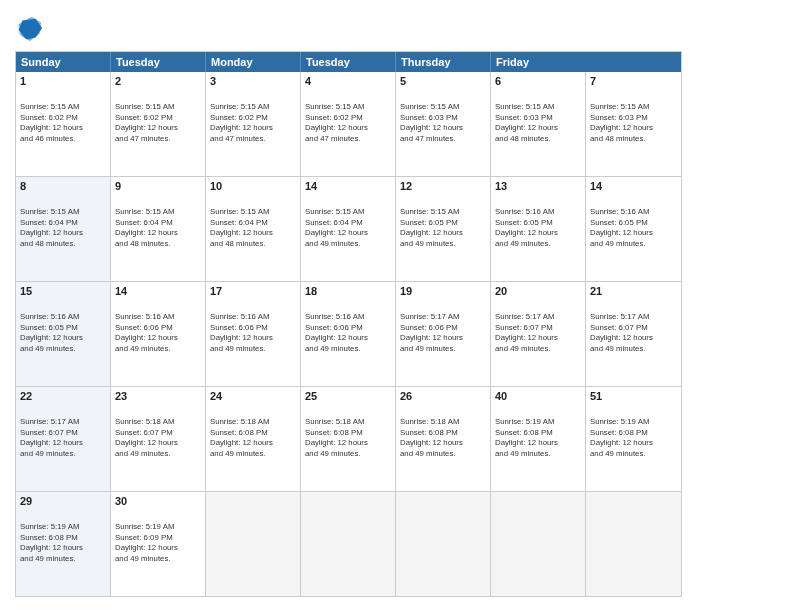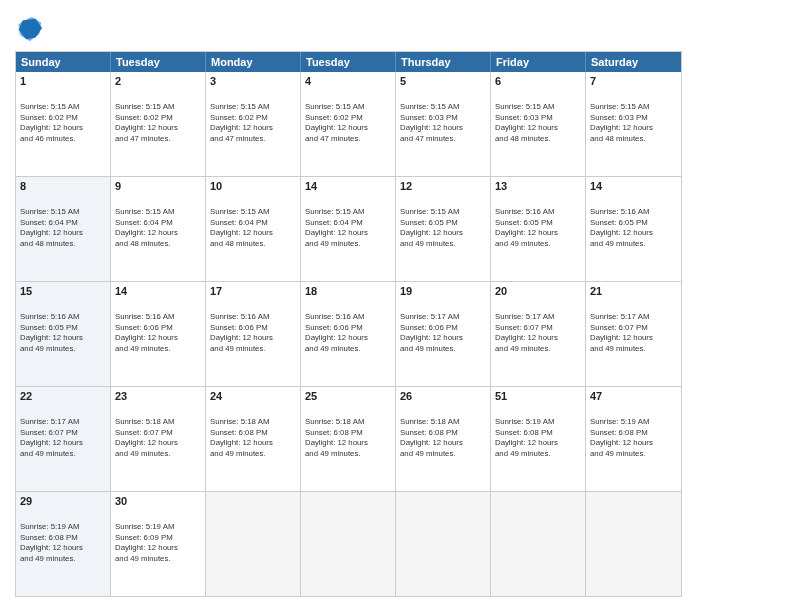--- a/index.html
+++ b/index.html
@@ -135,21 +135,20 @@
   </div>
 
   <div class="calendar">
     <div class="cal-header">
     <div class="cal-header-cell">Sunday</div>
         <div class="cal-header-cell">Tuesday</div>
         <div class="cal-header-cell">Monday</div>
         <div class="cal-header-cell">Tuesday</div>
         <div class="cal-header-cell">Thursday</div>
         <div class="cal-header-cell">Friday</div>
-        <div class="cal-header-cell">Saturday</div>
       </div>
     <div class="cal-body">
     <div class="cal-row">
           <div class="cal-cell">
             <span class="day-num">1</span>
             <div class="cell-text" style="white-space: pre-line;">Sunrise: 5:15 AM
 Sunset: 6:02 PM
 Daylight: 12 hours
 and 46 minutes.</div>
           </div>
@@ -328,28 +327,28 @@
 and 49 minutes.</div>
           </div>
           <div class="cal-cell">
             <span class="day-num">26</span>
             <div class="cell-text" style="white-space: pre-line;">Sunrise: 5:18 AM
 Sunset: 6:08 PM
 Daylight: 12 hours
 and 49 minutes.</div>
           </div>
           <div class="cal-cell">
+            <span class="day-num">40</span>
+            <div class="cell-text" style="white-space: pre-line;">Sunrise: 5:19 AM
+Sunset: 6:08 PM
+Daylight: 12 hours
+and 49 minutes.</div>
+          </div>
+          <div class="cal-cell">
             <span class="day-num">51</span>
-            <div class="cell-text" style="white-space: pre-line;">Sunrise: 5:19 AM
-Sunset: 6:08 PM
-Daylight: 12 hours
-and 49 minutes.</div>
-          </div>
-          <div class="cal-cell">
-            <span class="day-num">47</span>
             <div class="cell-text" style="white-space: pre-line;">Sunrise: 5:19 AM
 Sunset: 6:08 PM
 Daylight: 12 hours
 and 49 minutes.</div>
           </div>
         </div>
         <div class="cal-row">
           <div class="cal-cell shaded">
             <span class="day-num">29</span>
             <div class="cell-text" style="white-space: pre-line;">Sunrise: 5:19 AM

